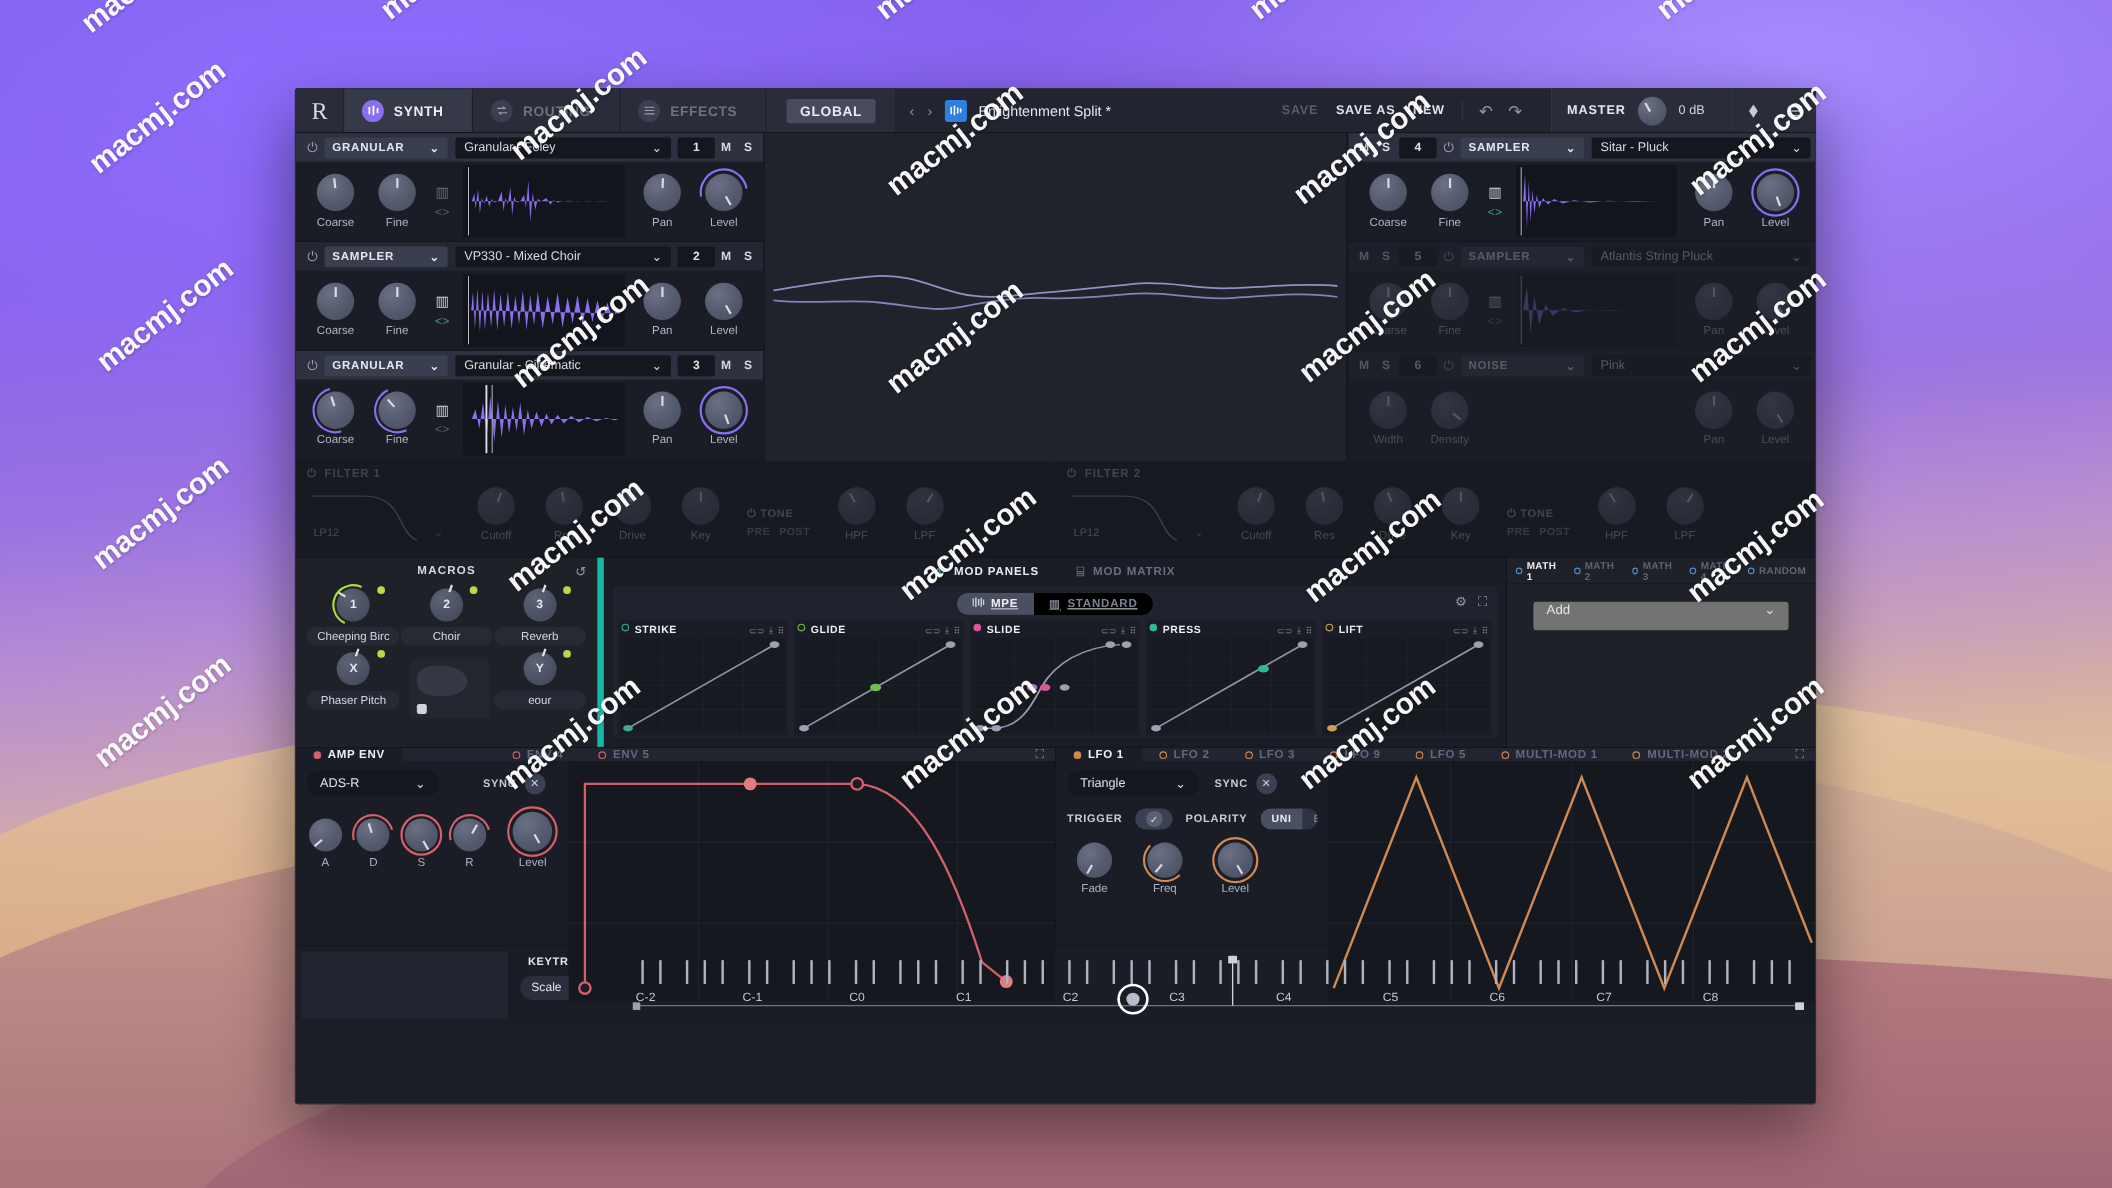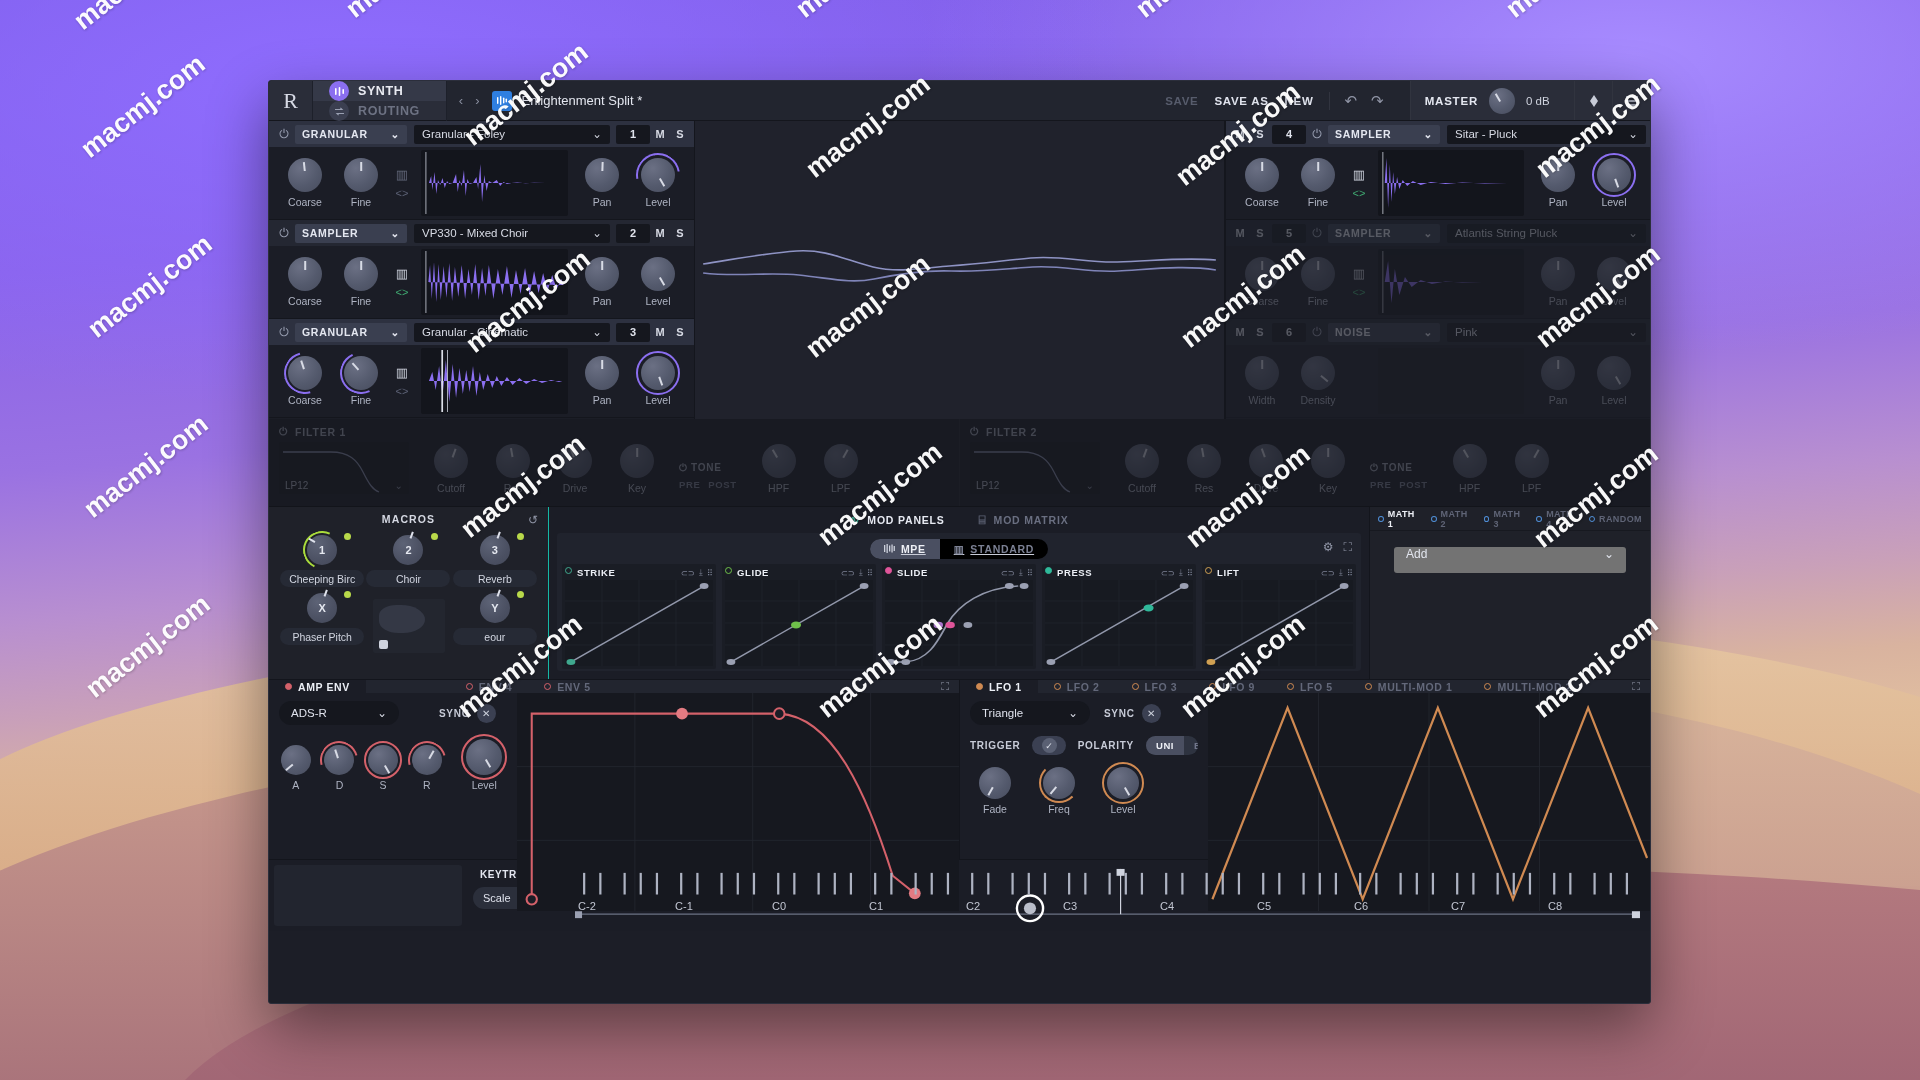--- a/index.html
+++ b/index.html
@@ -65,21 +65,21 @@
   .topbar {
     height: 40px; display: flex; align-items: stretch;
     background: #2a2d39;
     border-bottom: 1px solid #14161d;
   }
   .logo {
     width: 44px; display: flex; align-items: center; justify-content: center;
     font-family: "Liberation Serif", serif; font-size: 22px; color: #d6d9e4;
     border-right: 1px solid #1d202a;
   }
-  .maintabs { display: flex; align-items: stretch; flex-direction: column; }
+  .maintabs { display: flex; align-items: stretch; }
   .mtab {
     display: flex; align-items: center; gap: 9px;
     padding: 0 26px 0 16px; font-size: 12.5px; font-weight: bold;
     letter-spacing: .6px; color: #6d7283; cursor: pointer;
     border-right: 1px solid #1d202a;
   }
   .mtab.active { background: #353948; color: #e9ebf2; }
   .mtab .ic {
     width: 20px; height: 20px; border-radius: 50%;
     background: #3b3f50; display: flex; align-items: center; justify-content: center;
@@ -201,21 +201,21 @@
   .fgraph .lbl { position:absolute; left:6px; bottom:3px; font-size:10px; color:#b6bac8; }
   .fgraph .cv { position:absolute; right:6px; bottom:3px; font-size:10px; color:#8a8fa0; }
   .fknobs { display:flex; gap: 6px; align-items:flex-end; }
   .tonegrp { display:flex; flex-direction:column; gap:5px; align-items:flex-start; padding-bottom:4px;}
   .tonegrp .tl { font-size:10px; font-weight:bold; letter-spacing:.7px; color:#9fa4b4; }
   .ppgrp { display:flex; gap:8px; font-size:9.5px; font-weight:bold; letter-spacing:.6px; color:#7d8294; }
 
   
   .midrow { display: flex; height: 172px; }
   .macros {
-    width: 280px; background: #1f2129; border-right: 1px solid #14b8a6; padding: 6px 10px;
+    width: 280px; background: #1f2129; border-right: 6px solid #14b8a6; padding: 6px 10px;
     position: relative;
   }
   .macros .ttl { text-align:center; font-size: 10.5px; font-weight:bold; letter-spacing:1.1px;
                  color:#d5d8e2; }
   .macros .reset { position:absolute; right: 10px; top: 6px; color:#8f94a5; font-size:12px; cursor:pointer;}
   .mgrid { display:grid; grid-template-columns: repeat(3, 1fr); row-gap: 6px; margin-top: 10px; }
   .mcell { display:flex; flex-direction:column; align-items:center; gap:5px; position:relative;}
   .mknob {
     width: 30px; height: 30px; border-radius:50%;
     background: radial-gradient(circle at 35% 30%, #5d6376 0%, #4b5062 60%, #434859 100%);

